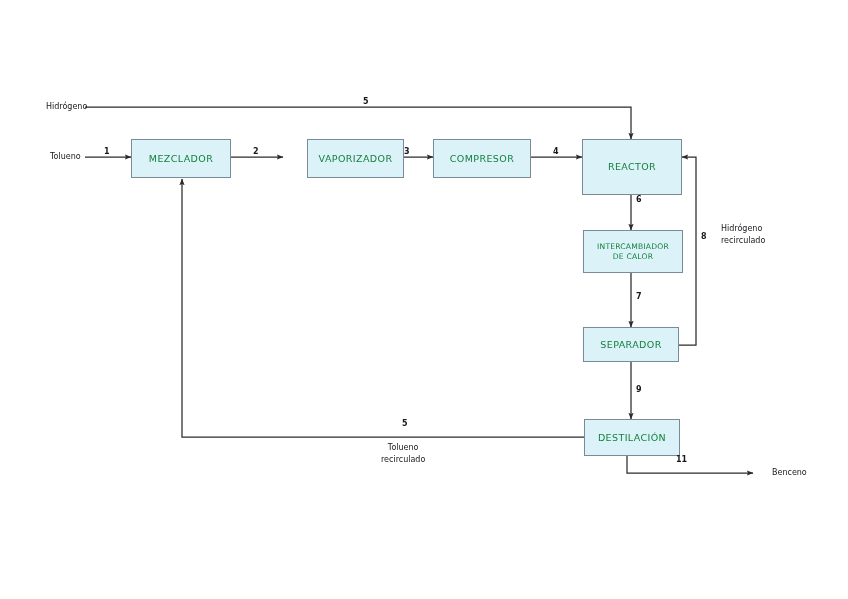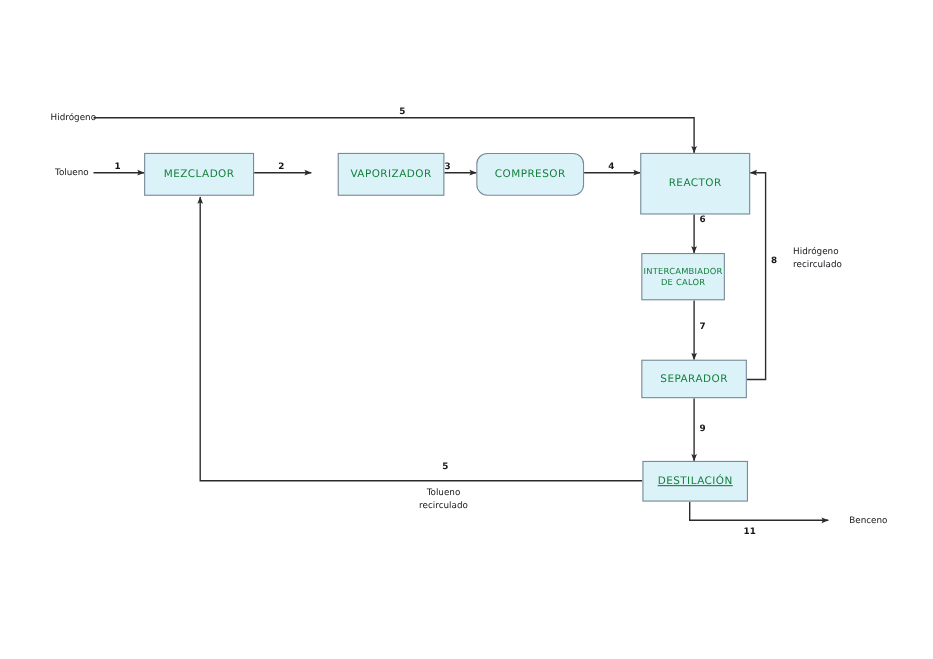--- a/index.html
+++ b/index.html
@@ -123,38 +123,38 @@
   </svg>
 
   <div class="unit-box" style="left:131px; top:139px; width:100px; height:39px;">
     <span class="unit-label">MEZCLADOR</span>
   </div>
 
   <div class="unit-box" style="left:283px; top:139px; width:97px; height:39px;margin-left:24px;">
     <span class="unit-label">VAPORIZADOR</span>
   </div>
 
-  <div class="unit-box" style="left:433px; top:139px; width:98px; height:39px;border-radius:10px;">
+  <div class="unit-box" style="left:433px; top:139px; width:98px; height:39px;">
     <span class="unit-label">COMPRESOR</span>
   </div>
 
   <div class="unit-box" style="left:582px; top:139px; width:100px; height:56px;">
     <span class="unit-label">REACTOR</span>
   </div>
 
-  <div class="unit-box" style="left:583px; top:230px; width:76px; height:43px; flex-direction:column;">
+  <div class="unit-box" style="left:583px; top:230px; width:100px; height:43px; flex-direction:column;">
     <span class="unit-label two-line">INTERCAMBIADOR</span>
     <span class="unit-label two-line">DE CALOR</span>
   </div>
 
   <div class="unit-box" style="left:583px; top:327px; width:96px; height:35px;">
     <span class="unit-label">SEPARADOR</span>
   </div>
 
-  <div class="unit-box" style="left:584px; top:419px; width:96px; height:37px;text-decoration:underline;">
+  <div class="unit-box" style="left:584px; top:419px; width:96px; height:37px;">
     <span class="unit-label">DESTILACIÓN</span>
   </div>
 
   <div class="edge-label" style="left:46px; top:102px;">Hidrógeno</div>
 
   <div class="edge-label" style="left:50px; top:152px;">Tolueno</div>
 
   <div class="edge-label" style="left:772px; top:468px;">Benceno</div>
 
   <div class="stream-num" style="left:104px; top:147px;">1</div>
@@ -170,21 +170,21 @@
   <div class="stream-num" style="left:636px; top:195px;">6</div>
 
   <div class="stream-num" style="left:636px; top:292px;">7</div>
 
   <div class="stream-num" style="left:701px; top:232px;">8</div>
 
   <div class="stream-num" style="left:636px; top:385px;">9</div>
 
   <div class="stream-num" style="left:402px; top:419px;">5</div>
 
-  <div class="stream-num" style="left:676px; top:478px;">11</div>
+  <div class="stream-num" style="left:676px; top:455px;">11</div>
 
   <div class="note-label left-align" style="left:721px; top:223px;">
     <span>Hidrógeno</span><br>
     <span>recirculado</span>
   </div>
 
   <div class="note-label" style="left:381px; top:442px;">
     <span>Tolueno</span><br>
     <span>recirculado</span>
   </div>

